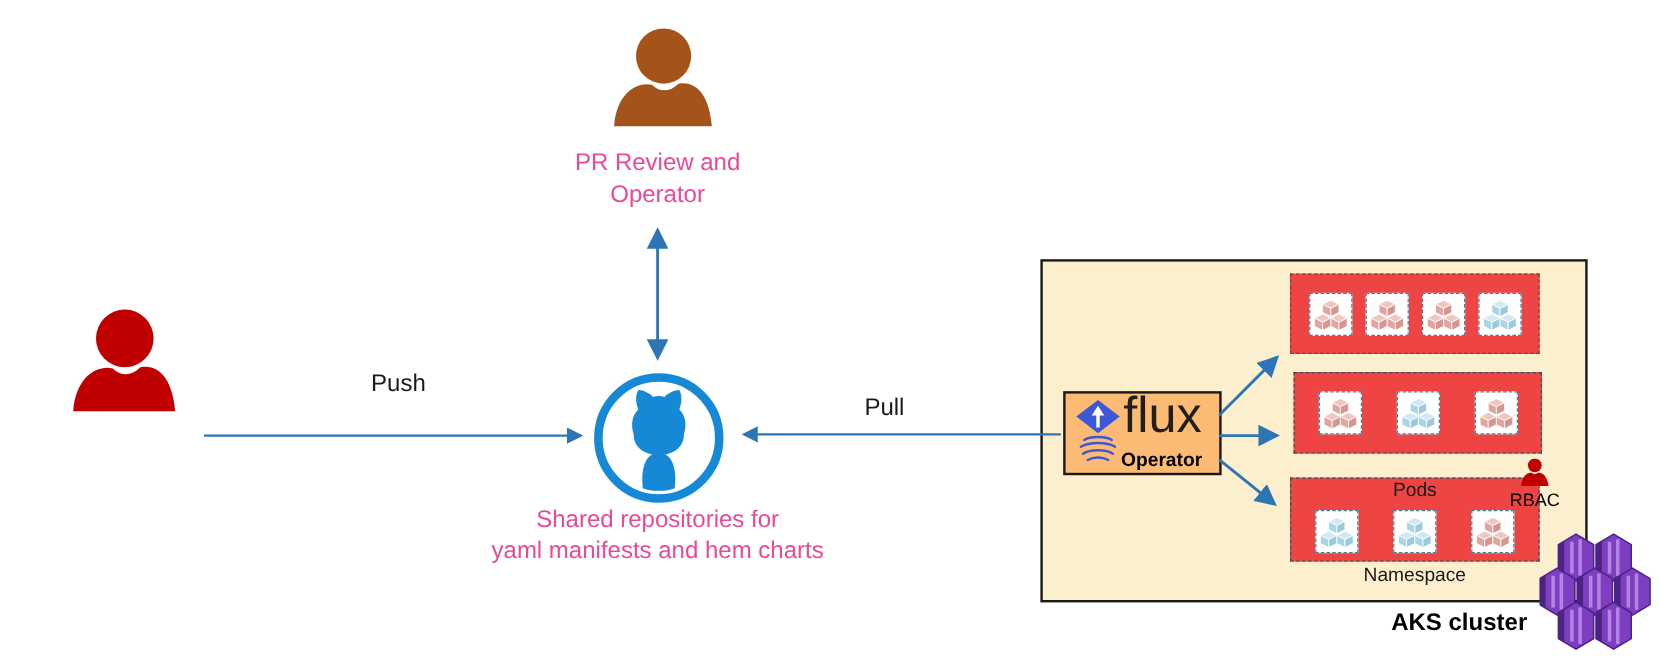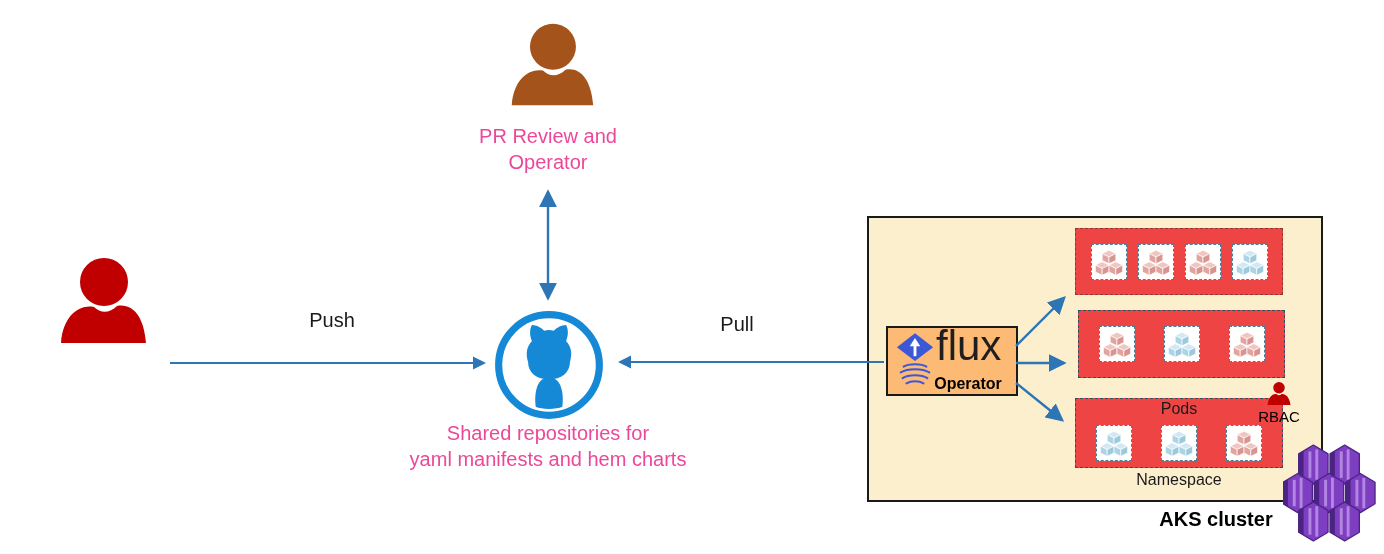--- a/index.html
+++ b/index.html
@@ -77,21 +77,21 @@
       <path d="M38,57 C35,47 37,40 42,35 C39,27 40,22 42,18 C47,18 52,21 55,24 C58,23 62,23 65,24 C68,21 73,18 78,18 C80,22 81,27 78,35 C83,40 85,47 82,57 C82,68 73,75 60,75 C47,75 38,68 38,57 Z"></path>
       <path d="M46,104 C44,88 48,73 60,73 C72,73 76,88 74,104 C68,107 52,107 46,104 Z"></path>
     </g>
   </svg>
   <div class="lbl" style="left:378px;top:420px;width:340px;">
     <span>Shared repositories for</span><br>
     <span>yaml manifests and hem charts</span>
   </div>
 
   <div class="edge-lbl" style="left:277px;top:309px;width:110px;">Push</div>
-  <div class="edge-lbl" style="left:682px;top:313px;width:110px;text-align:center;">Pull</div>
+  <div class="edge-lbl" style="left:682px;top:329px;width:110px;text-align:center;">Pull</div>
 
   <div class="aks-box" style="background: rgb(252, 239, 206);"></div>
 
   <div class="flux-box">
     <svg class="flux-logo" width="40" height="56" viewBox="0 0 42 58">
       <polygon points="21,1 40,15.5 21,30 2,15.5" fill="#3D58D6"></polygon>
       <path d="M21,25 L21,13" stroke="#ffffff" stroke-width="3" fill="none"></path>
       <polygon points="21,6 15.5,14.5 26.5,14.5" fill="#ffffff"></polygon>
       <g fill="none" stroke-width="2.1" stroke-linecap="round" stroke="#3D58D6">
         <path d="M9,36 C14,32.5 28,32.5 33,36"></path>

